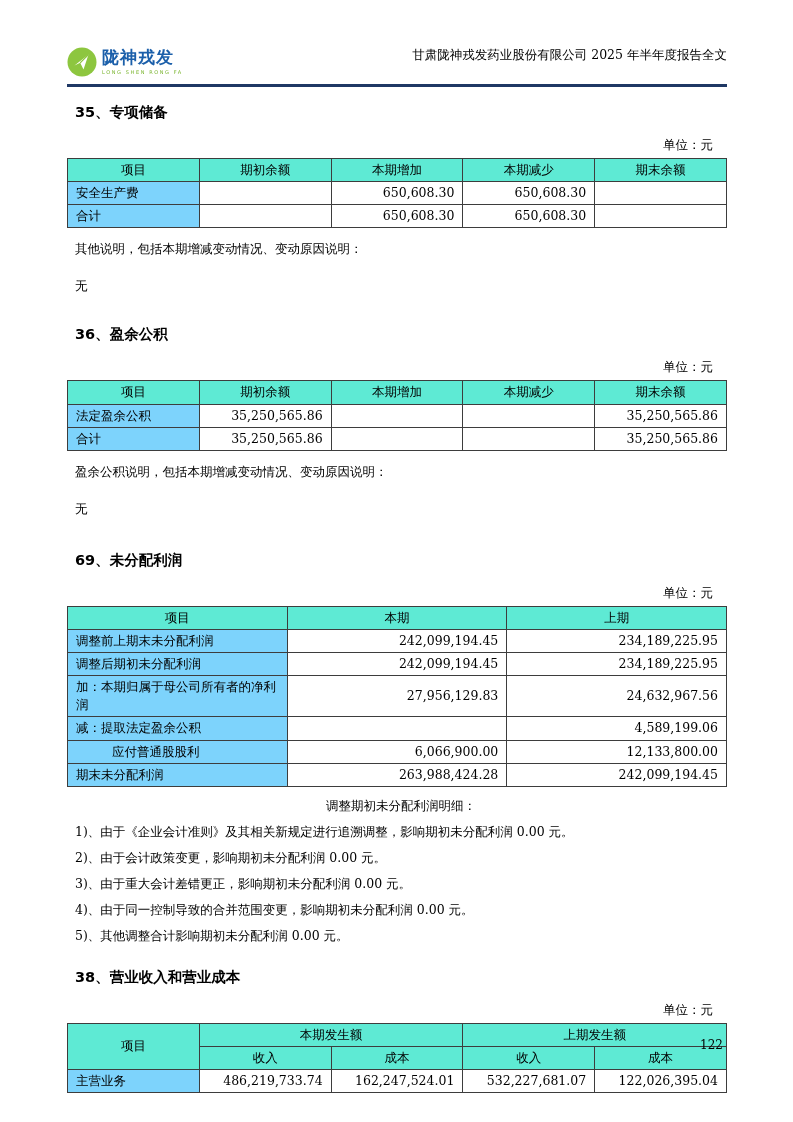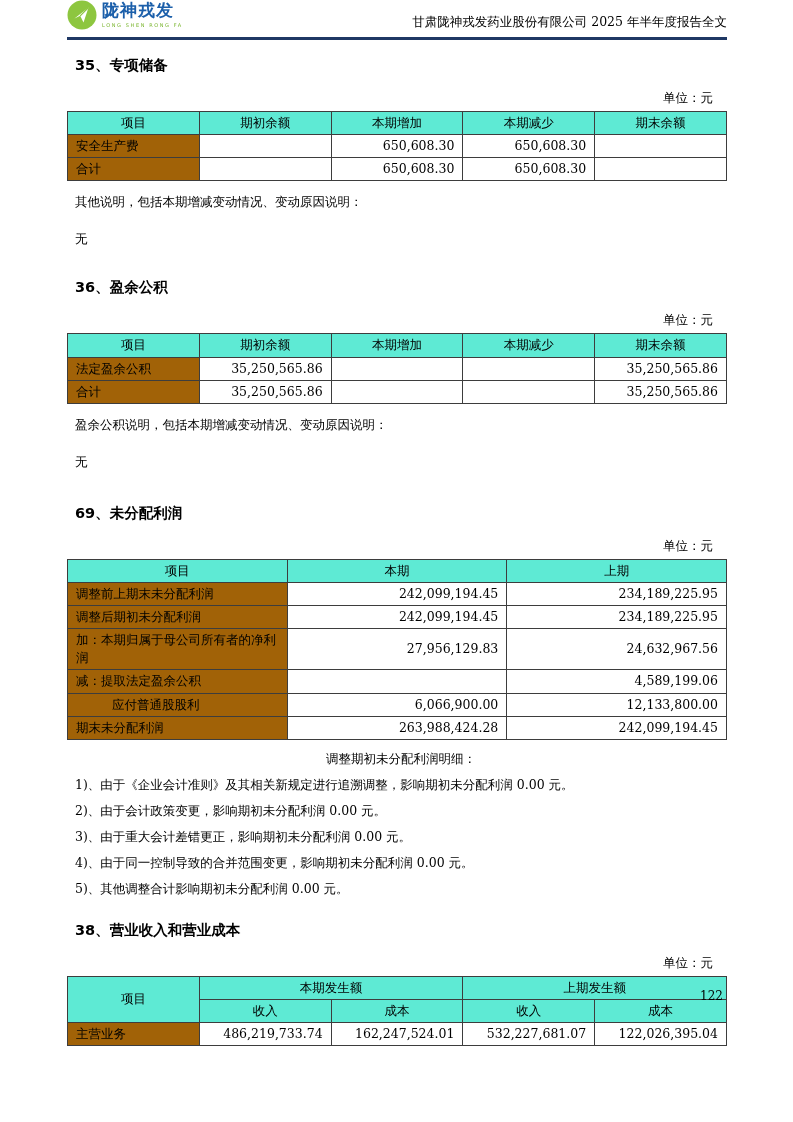--- a/index.html
+++ b/index.html
@@ -10,21 +10,21 @@
     color: #000000;
     position: relative;
     overflow: hidden;
   }
   .page { padding: 0 66px 0 67px; }
 
   
   .header {
     display: flex;
     justify-content: space-between;
-    align-items: flex-end;
+    padding-top: 47px;
     padding-bottom: 7px;
     border-bottom: 3px solid #1F3864;
   }
   .logo { display: flex; align-items: center; gap: 5px; }
   .logo-badge { width: 30px; height: 30px; flex: 0 0 auto; }
   .logo-text { display: flex; flex-direction: column; }
   .logo-cn {
     font-family: "DejaVu Sans", sans-serif;
     font-weight: bold;
     font-size: 17px;
@@ -72,30 +72,30 @@
   .tbl th, .tbl td {
     border: 1px solid #3d3d3d;
     font-size: 12.5px;
     font-weight: normal;
     padding: 2px 8px;
     height: 23px;
     overflow: hidden;
     line-height: 1.45;
   }
   .tbl th { background: #5eead4; text-align: center; }
-  .tbl td.item { background: #a16207; text-align: left; }
+  .tbl td.item { background: #7dd3fc; text-align: left; }
   .tbl td.num  { text-align: right; background: #ffffff; }
   .tbl td.indent { padding-left: 44px; }
   .t5col col { width: 20%; }
   .t3col col { width: 33.33%; }
 
   
   .page-number {
     position: absolute;
-    top: 989px;
+    top: 1038px;
     left: 700px;
     font-size: 12px;
   }
 </style>
 </head>
 <body>
 
 <div class="page">
 
   <div class="header">

